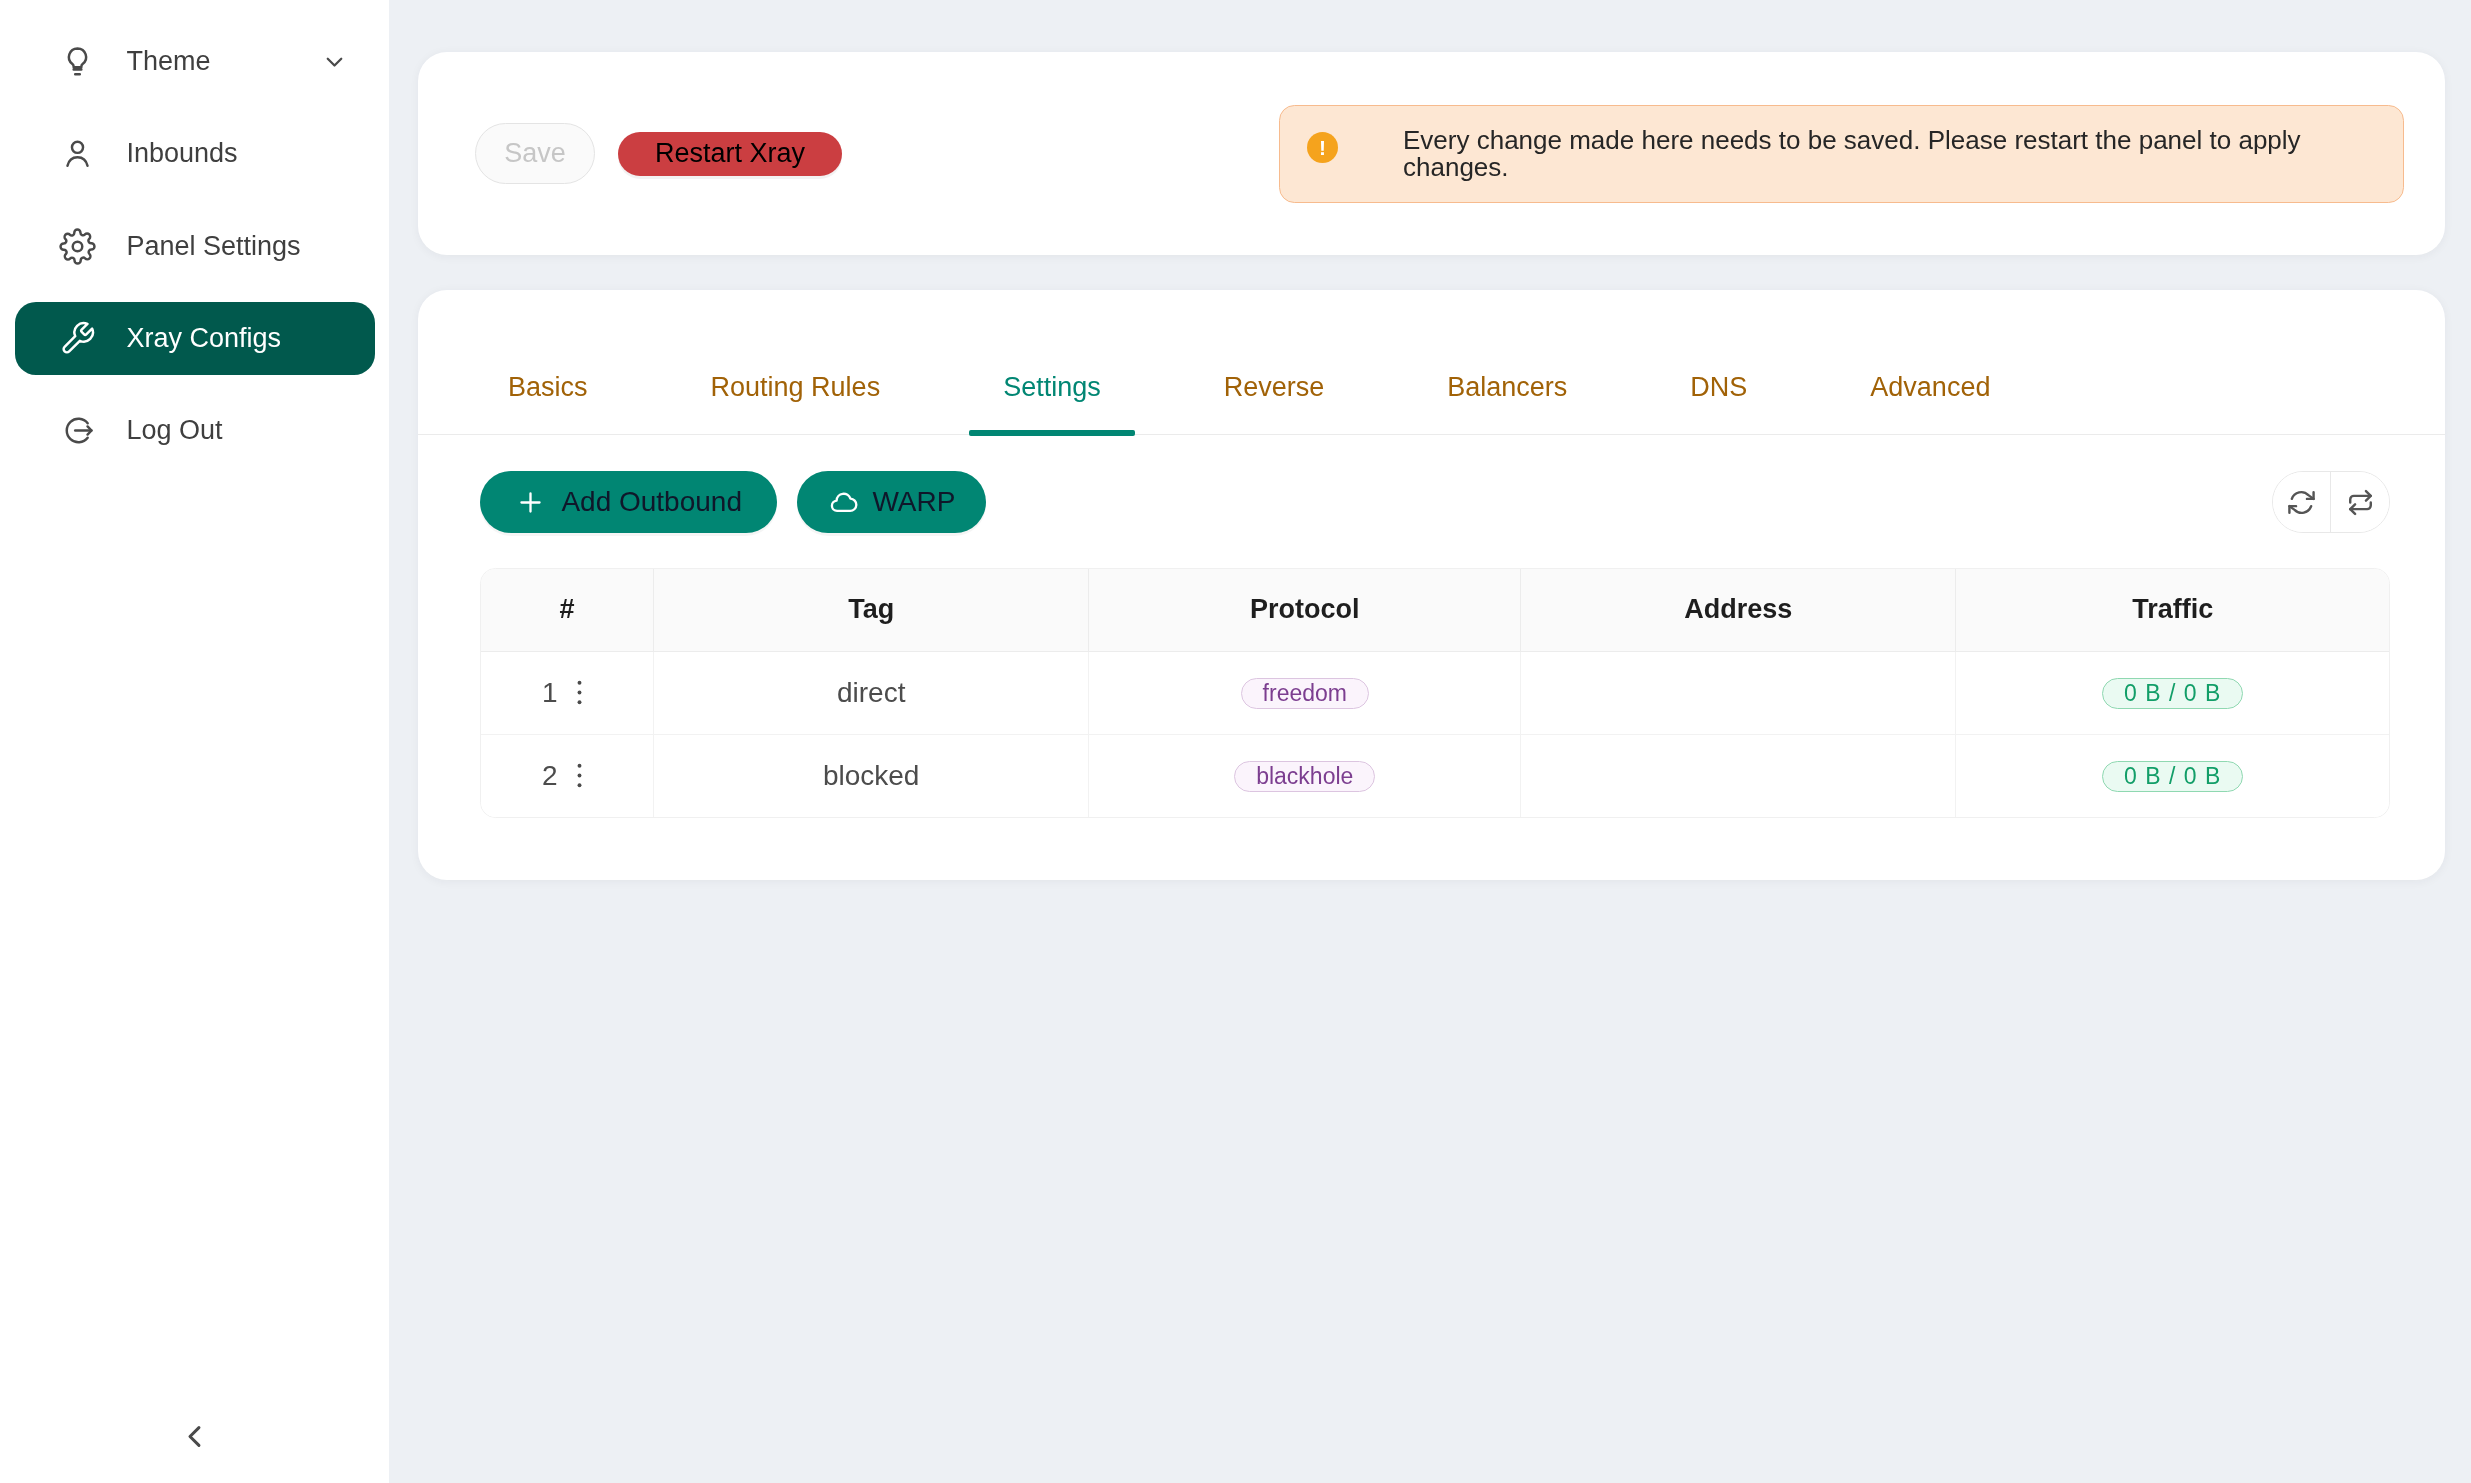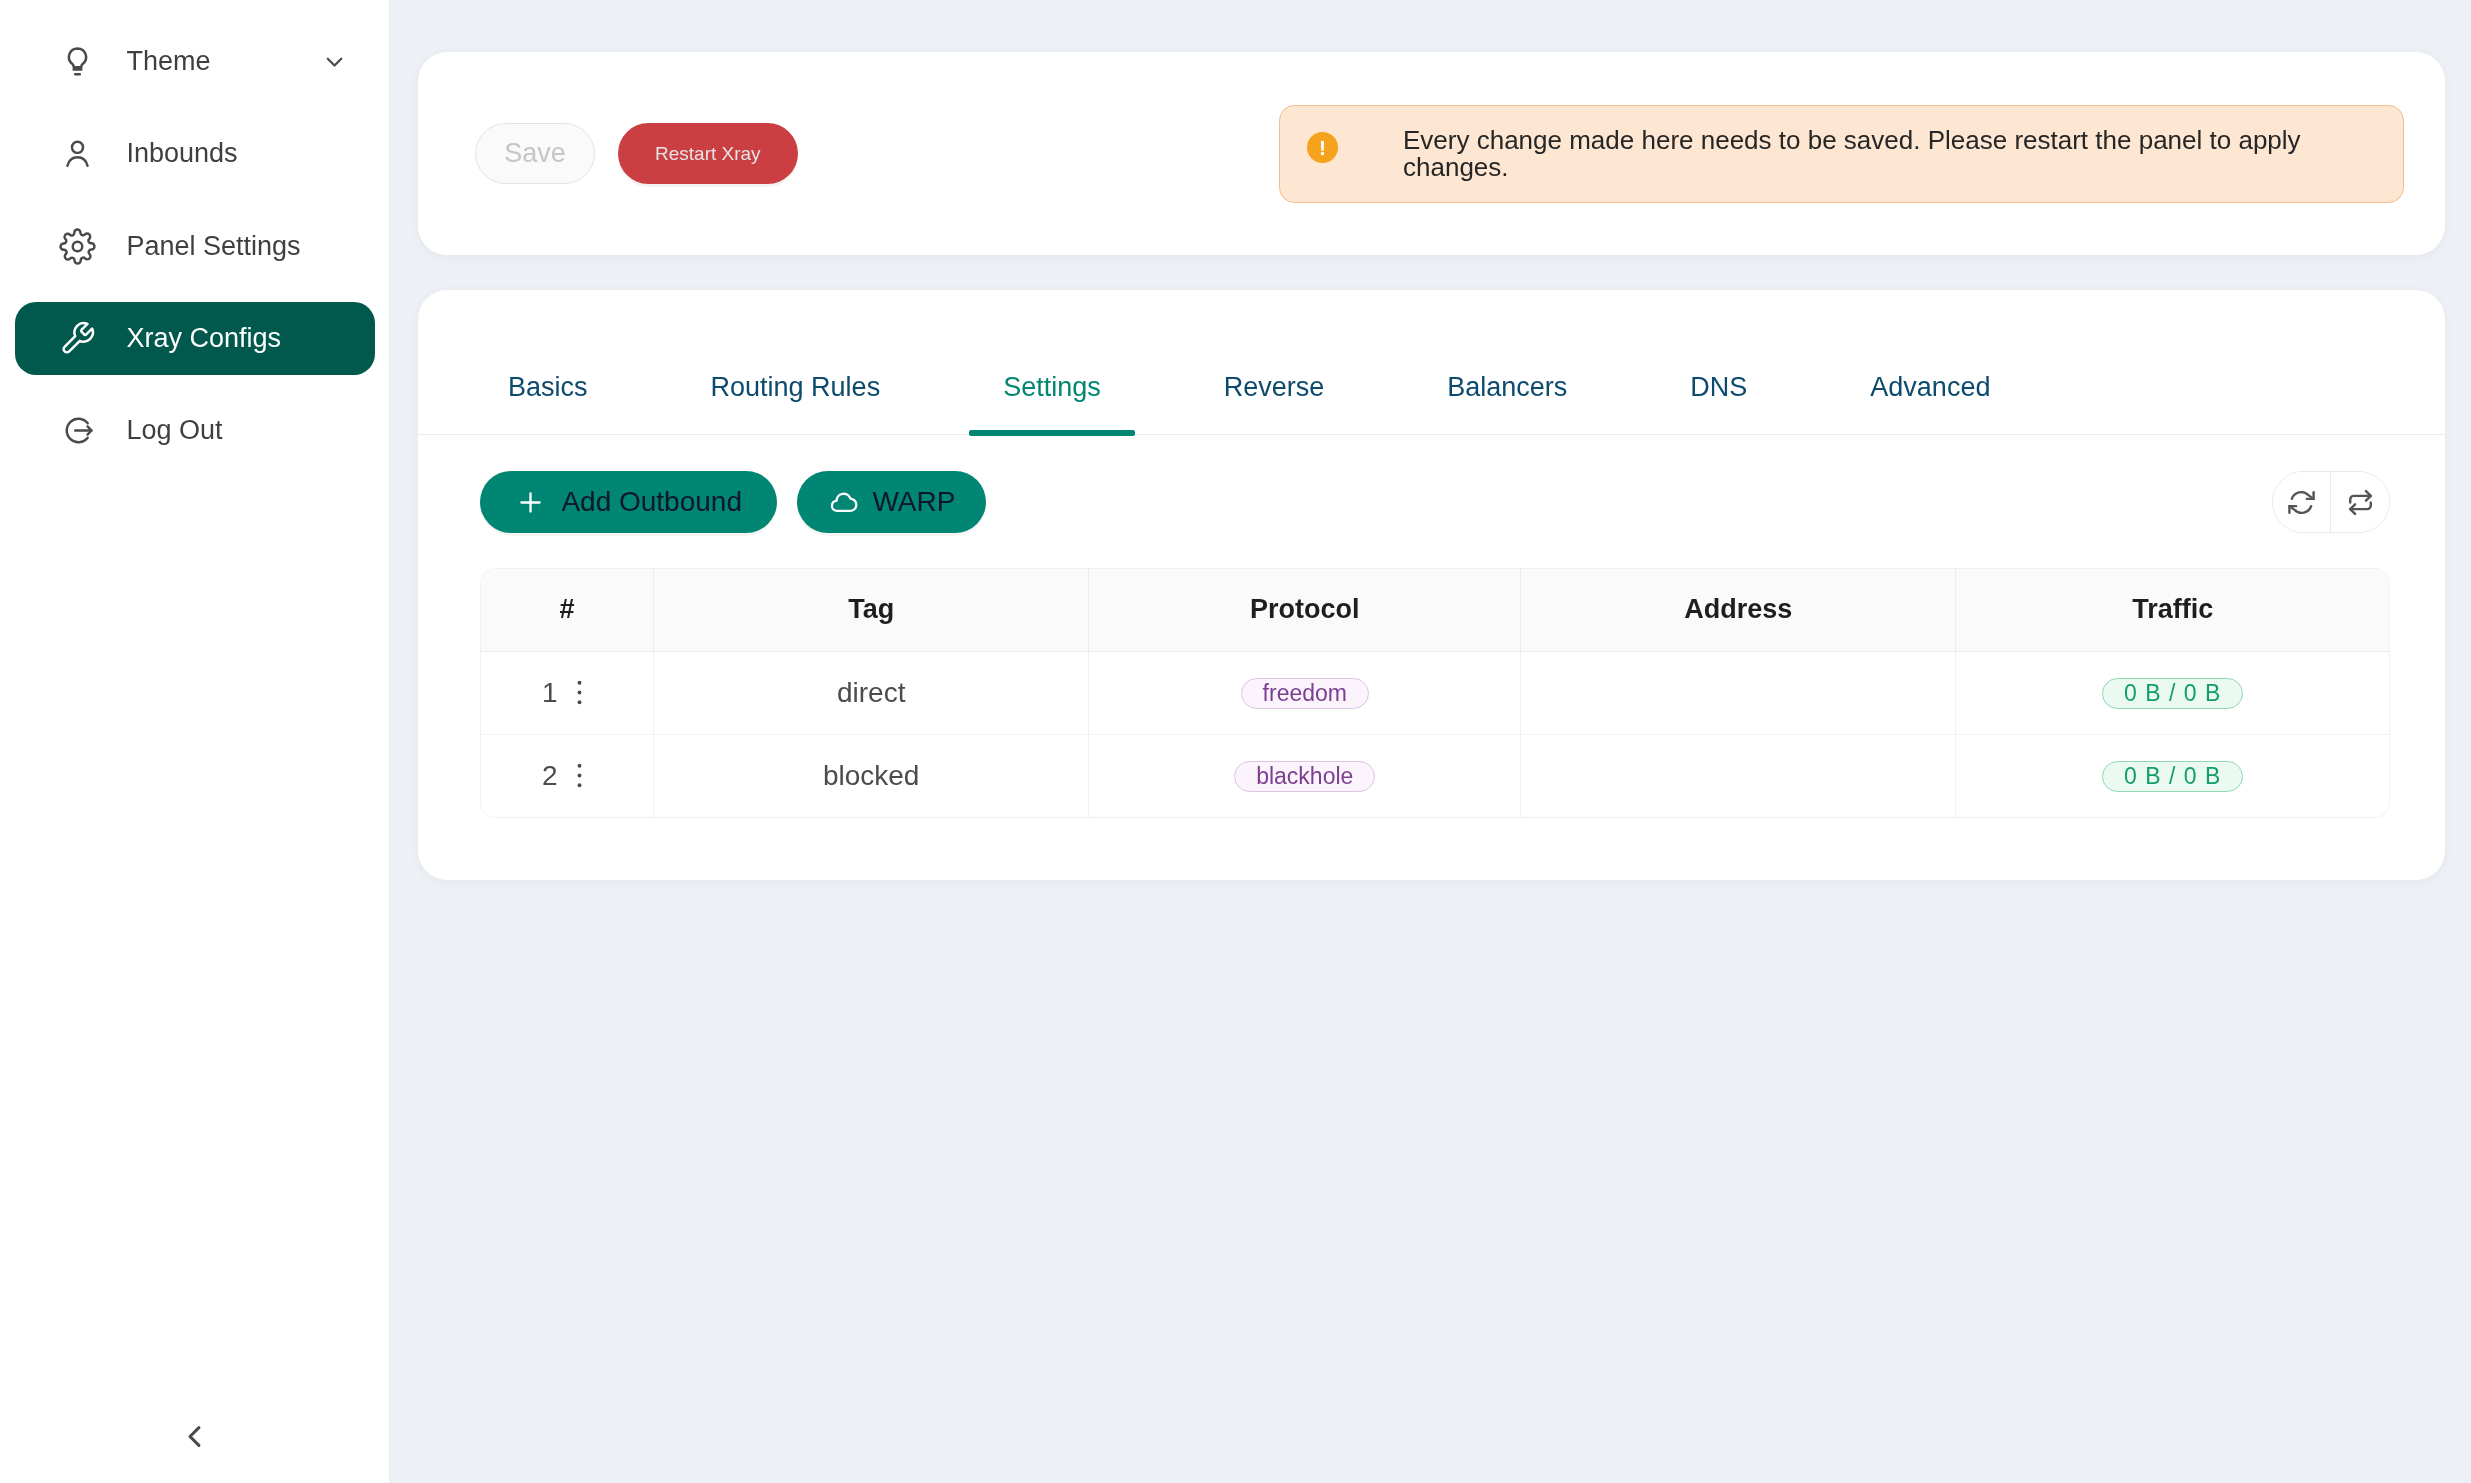--- a/index.html
+++ b/index.html
@@ -45,22 +45,22 @@
   }
 
   
   .toolbar-card { top:52px; height:203px; display:flex; align-items:center; padding:0 41px 0 57px; }
   .btn { font-family:inherit; cursor:pointer; display:inline-flex; align-items:center; justify-content:center; }
   .save-btn {
     width:120px; height:61px; border-radius:32px; font-size:27px;
     background:#fafafa; border:1.9px solid #e4e4e4; color:#c6c6c6;
   }
   .restart-btn {
-    height:61px; padding:0 37px; margin-left:23px; border-radius:32px; font-size:19px;
-    background:var(--danger,#cb3e41); border:none; color:#e5e5e5; box-shadow:0 2.9px 0 rgba(0,0,0,.05);
+    height:44px; padding:0 37px; margin-left:23px; border-radius:32px; font-size:27px;
+    background:var(--danger,#cb3e41); border:none; color:#000000; box-shadow:0 2.9px 0 rgba(0,0,0,.05);
   }
   .alert {
     margin-left:auto; width:1125px; border-radius:15.4px;
     background:var(--alert-bg,#fde7d3); border:1.9px solid var(--alert-border,#f7bb8e);
     padding:21px 33px 21px 27px; display:flex; gap:21px; align-items:flex-start;
   }
   .alert-icon {
     flex:none; width:31px; height:31px; border-radius:50%; margin-top:5.8px;
     background:var(--alert-icon,#f5a31d); color:#fff; font-size:21px; font-weight:bold;
     display:flex; align-items:center; justify-content:center;
@@ -68,21 +68,21 @@
   .alert-text { font-size:26px; line-height:27px; color:#262626; max-width:975px;margin-left:44px; }
 
   
   .content-card { top:290px; height:590px; }
   .tabbar {
     display:flex; align-items:flex-end; height:145px; padding:0 55px 0 56px;
     border-bottom:1.9px solid #ebebeb;
   }
   .tab {
     position:relative; padding:0 34px 31px 34px; margin-right:55px;
-    font-size:27px; color:#0c4a6e; cursor:pointer; user-select:none; white-space:nowrap;
+    font-size:27px; color:#a16207; cursor:pointer; user-select:none; white-space:nowrap;
   }
   .tab.active { color:var(--accent,#018673); }
   .tab.active::after {
     content:""; position:absolute; left:0; right:0; bottom:-1.9px; height:5.8px;
     background:var(--accent,#018673); border-radius:1.9px;
   }
   .actions-row { display:flex; align-items:center; padding:36px 55px 0 62px; }
   .teal-btn {
     height:62px; border-radius:32px; border:none; background:var(--accent,#018673);
     color:#0f172a; font-size:28px; gap:15.4px; padding:0 35px; box-shadow:0 2.9px 0 rgba(0,0,0,.04);

